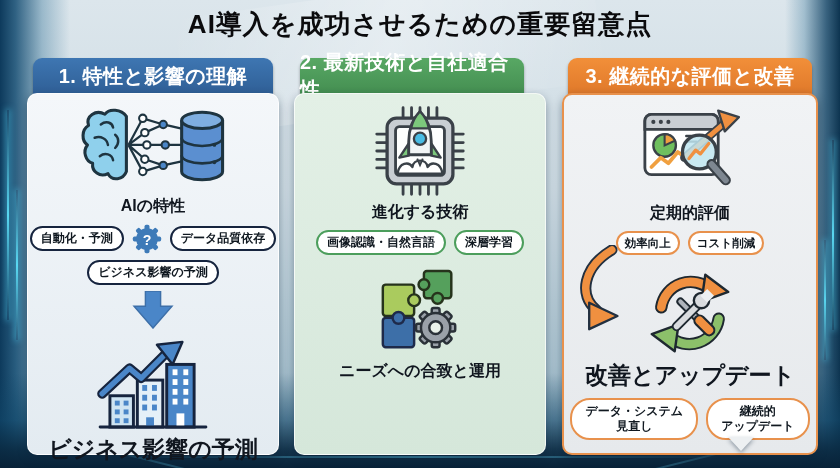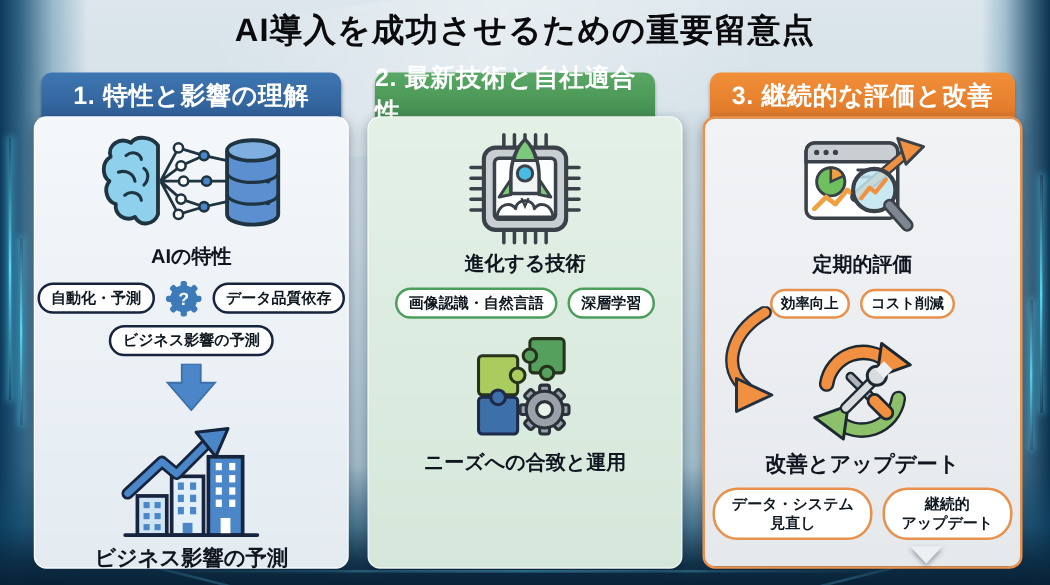--- a/index.html
+++ b/index.html
@@ -43,21 +43,21 @@
       box-shadow:0 4px 10px rgba(8,30,52,.4);
       display:flex;flex-direction:column;align-items:center;padding-top:10px;box-sizing:border-box;}
   .b1{left:27px;width:252px;background:linear-gradient(180deg,#F4F7FA,#E3EBF1);border:1px solid rgba(255,255,255,.85);}
   .b2{left:294px;width:252px;background:linear-gradient(180deg,#E3F0E6,#D5E7DA);border:1px solid rgba(255,255,255,.7);}
   .b3{left:562px;width:256px;background:linear-gradient(180deg,#F1F3F5,#E6E9EC);border:2px solid #E8914C;}
   .tail3{position:absolute;right:62px;bottom:2px;width:0;height:0;
       border-left:13px solid transparent;border-right:13px solid transparent;border-top:14px solid #EDF0F2;
       filter:drop-shadow(0 2px 2px rgba(8,30,52,.4));}
 
   .caption{font-size:16px;font-weight:800;color:#10161f;margin-top:4px;line-height:1.3;}
-  .caption.big{font-size:17px;}
+  .caption.big{font-size:23px;}
 
   .tag-row{display:flex;align-items:center;justify-content:center;gap:8px;margin-top:7px;}
   .tag{background:#fff;border:2px solid #16243E;border-radius:999px;
       padding:3px 9px;font-size:12px;font-weight:800;color:#101820;
       text-align:center;white-space:pre-line;line-height:1.25;}
   .tag.green{border-color:#4C9E5C;}
   .tag.orange{border-color:#E8914C;}
   .tag.small{font-size:11.5px;padding:3px 7px;}
   .tag.twoline{border-radius:20px;padding:4px 13px;}
 

